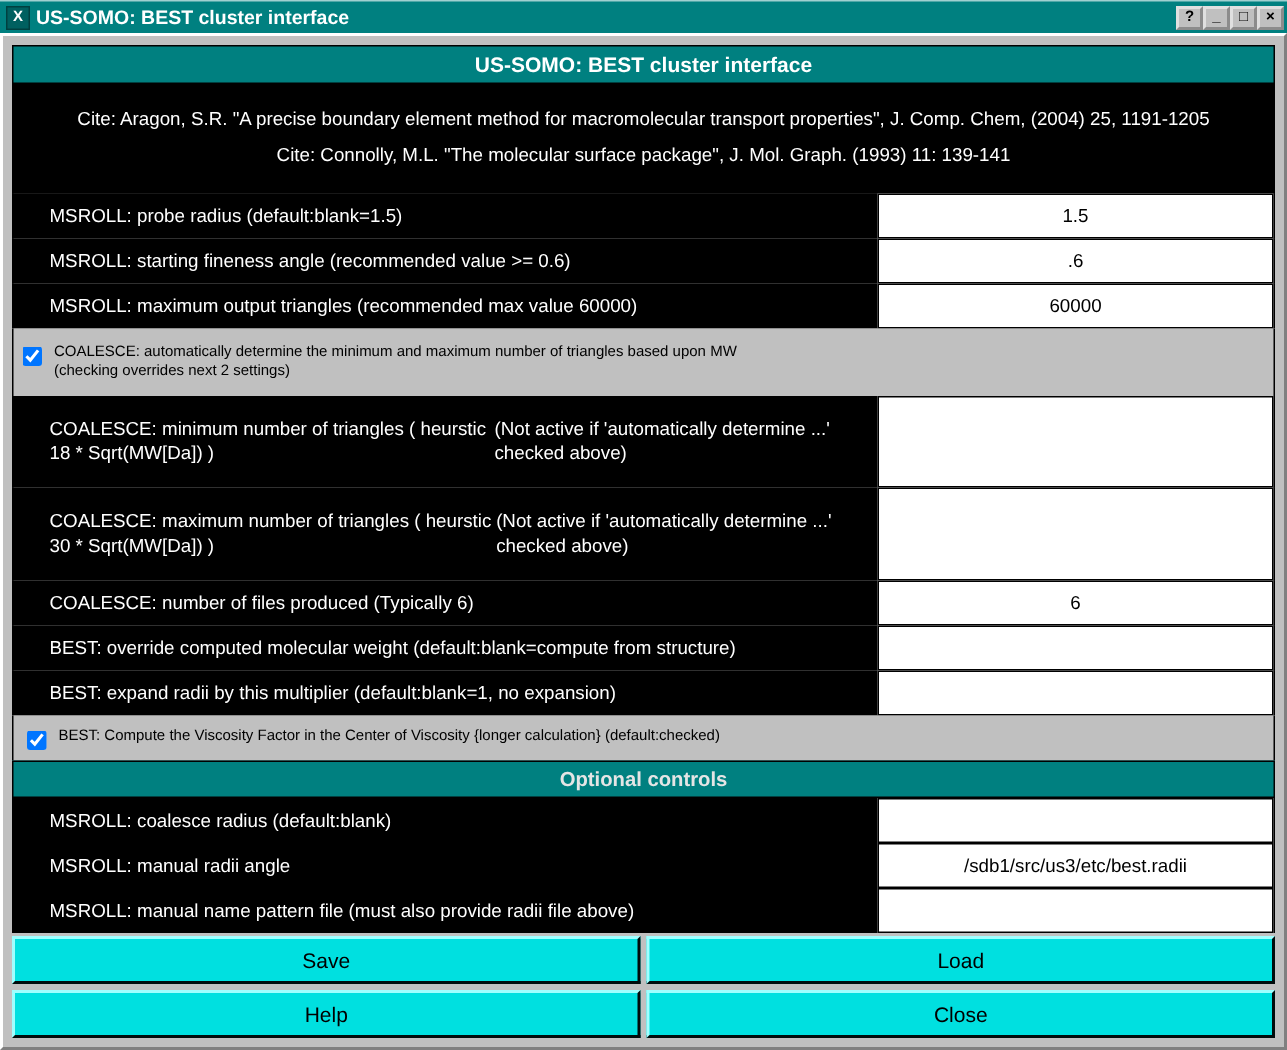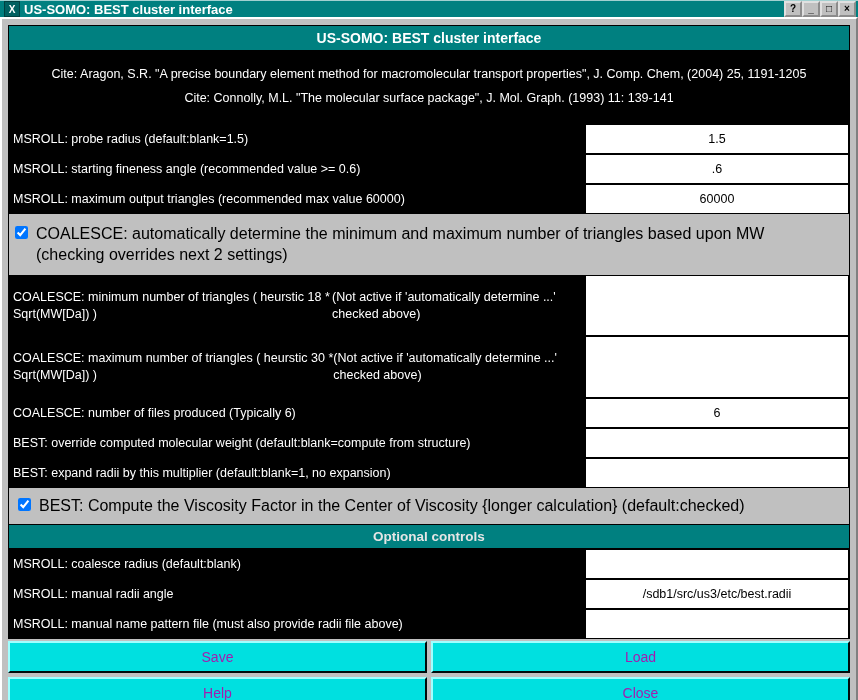--- a/index.html
+++ b/index.html
@@ -40,52 +40,52 @@
     font-size: 12.5px;
   }
 
   .rows { display:flex; flex-direction:column; }
   .row {
     display:flex; align-items:stretch; background:#000; color:#fff;
     border-left:1px solid #000; border-right:1px solid #000;
     min-height: 30px;
   }
   .row .lbl {
-    flex: 0 0 576px; padding: 6px 4px; font-size:12.5px; display:flex; align-items:center;
+    flex: 0 0 576px; padding: 6px 24px; font-size:12.5px; display:flex; align-items:center;
   }
   .row .lbl.multi { flex-direction:row; align-items:flex-start; justify-content:center; line-height:1.35; padding-top:14px; padding-bottom:14px; }
   .row .val {
     flex: 1; background:#fff;
     display:flex; align-items:flex-end; justify-content:center;
   }
   .row .val input {
     width:100%; height:100%; border: 1px solid #000; padding: 4px 6px;
     font-family: inherit; font-size:12.5px; text-align:center; background:#fff;
   }
 
   .check-row {
     display:flex; align-items:flex-start; background:#c0c0c0; color:#000;
     padding: 9px 6px; gap:8px;
     border-left:1px solid #000; border-right:1px solid #000;
   }
   .check-row input[type=checkbox] { margin-top:3px; width:13px; height:13px; }
-  .check-row .chk-text { line-height:1.35; font-size:16px; }
+  .check-row .chk-text { line-height:1.35; font-size:10px; }
 
   .section-hdr {
     background:#008080; color:#e5e5e5; text-align:center; font-weight:bold; padding:4px 0;
     border:1px solid #000; margin-top:0;
     font-size:13.5px;
   }
 
   .btn-grid {
     display:grid; grid-template-columns: 1fr 1fr; grid-template-rows: 1fr 1fr;
     gap: 4px; padding: 2px 0 0 0;
   }
   .big-btn {
-    background:#00e0e0; color:#a21caf; border:2px outset #a0ffff;
+    background:#00e0e0; color:#000000; border:2px outset #a0ffff;
     font-size:14px; padding:6px 0; text-align:center; cursor:pointer;
     border-bottom-color:#006060; border-right-color:#006060;
   }
 </style>
 </head>
 <body>
 
 <div class="window">
 
   <div class="titlebar">

